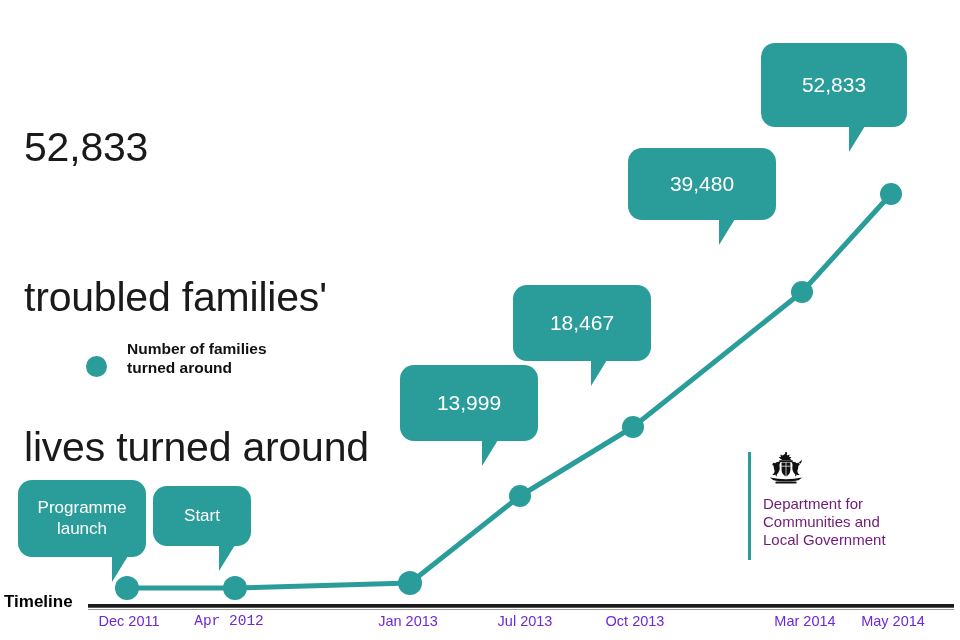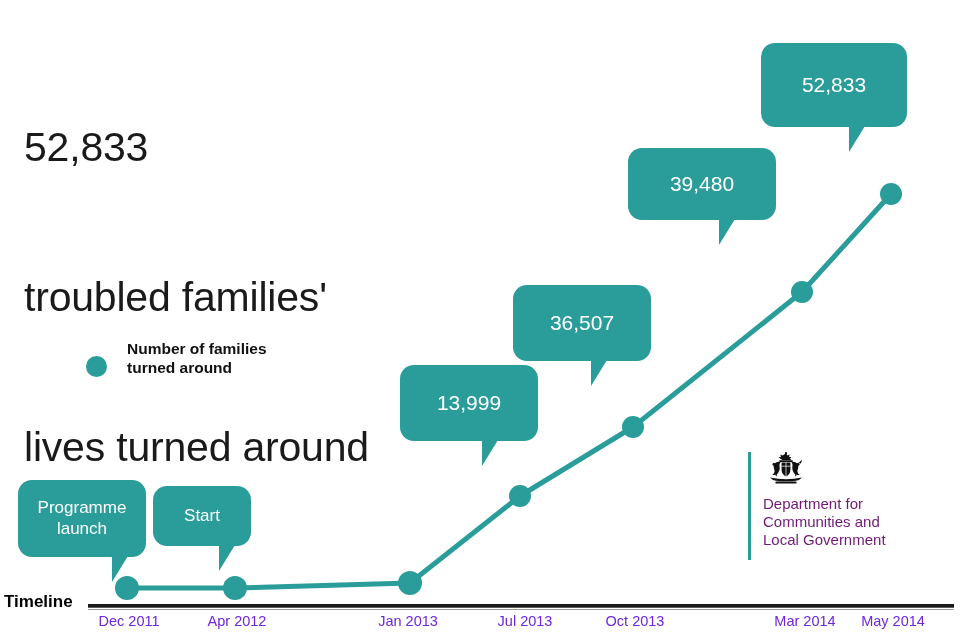--- a/index.html
+++ b/index.html
@@ -202,40 +202,40 @@
     <span class="tail right" style="left:66px;"></span>
   </div>
 
 
   <div class="bubble value" style="left:400px; top:365px; width:138px; height:76px;">
     <span class="btext">13,999</span>
     <span class="tail right" style="left:82px;"></span>
   </div>
 
   <div class="bubble value" style="left:513px; top:285px; width:138px; height:76px;">
-    <span class="btext">36,507</span>
+    <span class="btext">18,467</span>
     <span class="tail right" style="left:78px;"></span>
   </div>
 
   <div class="bubble value" style="left:628px; top:148px; width:148px; height:72px;">
     <span class="btext">39,480</span>
     <span class="tail right" style="left:91px;"></span>
   </div>
 
   <div class="bubble value" style="left:761px; top:43px; width:146px; height:84px;">
     <span class="btext">52,833</span>
     <span class="tail right" style="left:88px;"></span>
   </div>
 
   <div id="timeline-label">Timeline</div>
   <div id="axis-line"></div>
   <div id="axis-line2"></div>
 
   <div class="xtick" style="left:129px;">Dec 2011</div>
-  <div class="xtick" style="left:237px;">Apr 2012</div>
+  <div class="xtick" style="left:229px;font-family:Liberation Mono, monospace;">Apr 2012</div>
   <div class="xtick" style="left:408px;">Jan 2013</div>
   <div class="xtick" style="left:525px;">Jul 2013</div>
   <div class="xtick" style="left:635px;">Oct 2013</div>
   <div class="xtick" style="left:805px;">Mar 2014</div>
   <div class="xtick" style="left:893px;">May 2014</div>
 
   <div id="logo">
     <div class="rule"></div>
     <div class="logo-body">
       <svg class="crest" viewBox="0 0 46 34" xmlns="http://www.w3.org/2000/svg">

